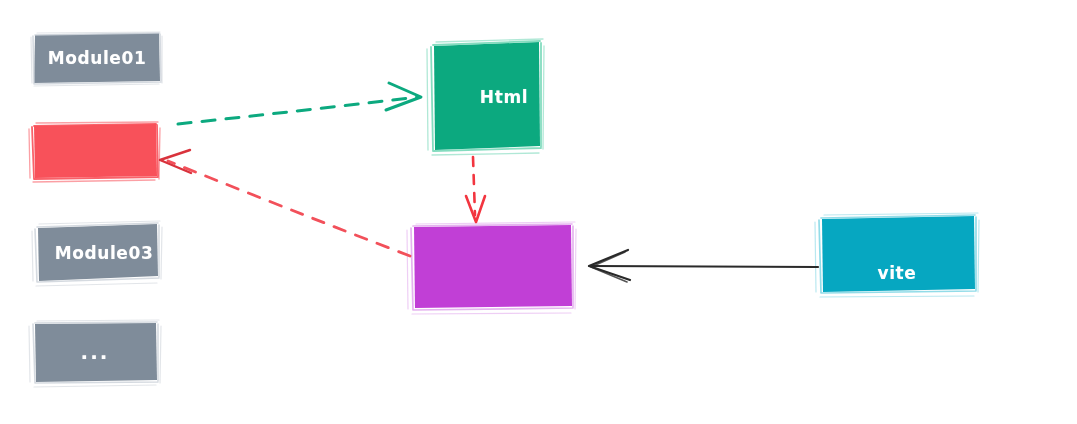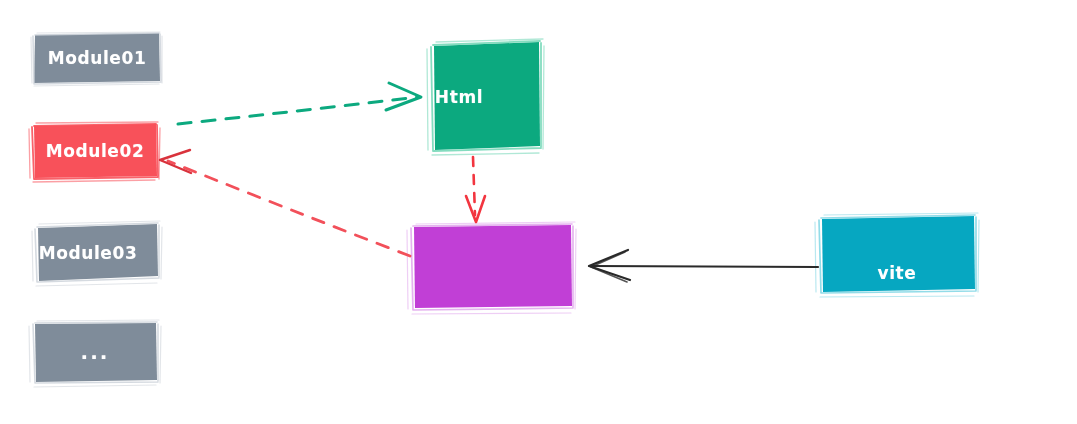--- a/index.html
+++ b/index.html
@@ -111,19 +111,18 @@
 
     <g>
       <path d="M818,267 L592,266" fill="none" stroke="#2a2a2a" stroke-width="2.2" stroke-linecap="round"></path>
       <path d="M628,250 L589,266 L630,280" fill="none" stroke="#2a2a2a" stroke-width="2.2" stroke-linecap="round" stroke-linejoin="round"></path>
       <path d="M625,252 L591,267 L627,282" fill="none" stroke="#2a2a2a" stroke-width="1.6" stroke-linecap="round" stroke-linejoin="round" opacity="0.8"></path>
     </g>
 
   </svg>
 
   <div class="node-label" style="left:97px;  top:58px;">Module01</div>
-  <div class="node-label" style="left:95px;  top:151px;">Module02</div>
-  <div class="node-label" style="left:88px;  top:253px;">Module03</div>
+  <div class="node-label" style="left:104px;  top:253px;">Module03</div>
   <div class="node-label dots" style="left:95px; top:352px;">...</div>
-  <div class="node-label" style="left:459px; top:97px;">Html</div>
+  <div class="node-label" style="left:504px; top:97px;">Html</div>
   <div class="node-label" style="left:897px; top:273px;">vite</div>
 
 </div>
 
 </body></html>

